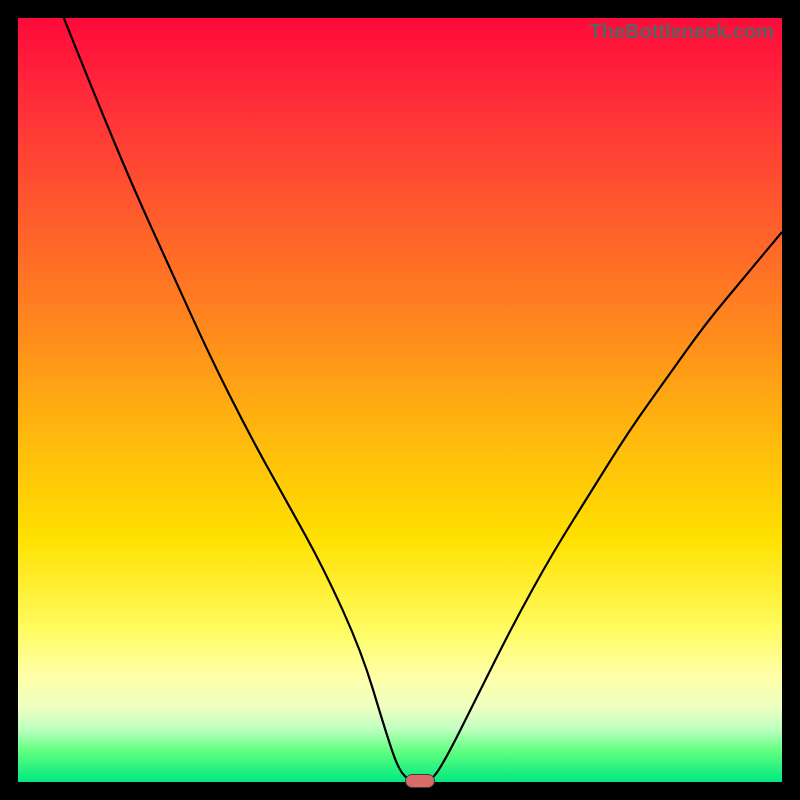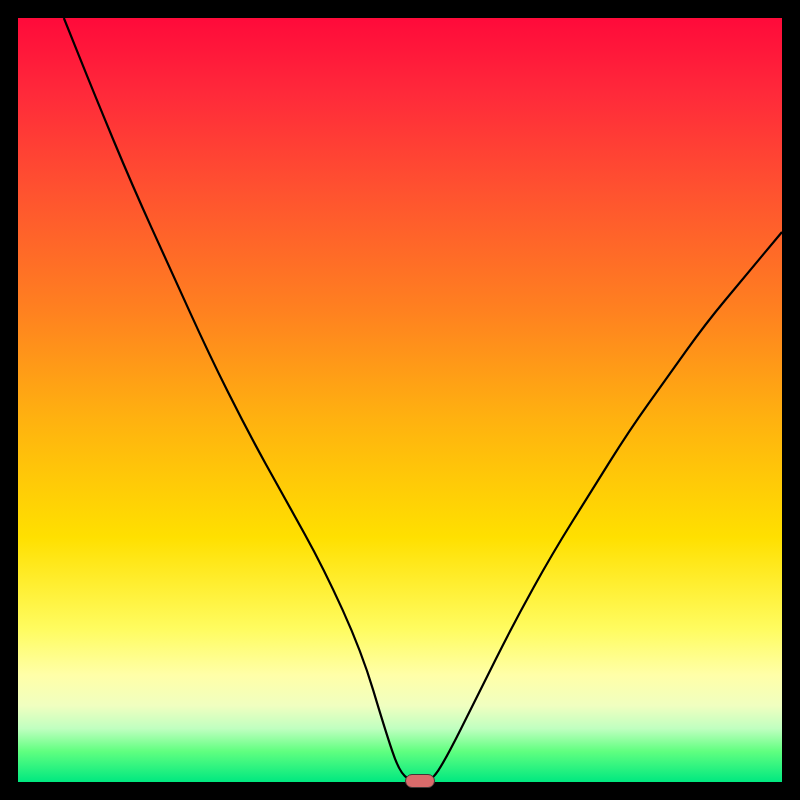--- a/index.html
+++ b/index.html
@@ -63,18 +63,19 @@
     border: 1px solid #403838;
     border-radius: 7px;
     z-index: 6;
   }
 </style>
 </head>
 <body>
 
 <div class="chart-container">
   <div class="plot-area">
+    <div class="watermark">TheBottleneck.com</div>
     <svg class="curve" viewBox="0 0 764 764" preserveAspectRatio="none">
       <path id="curve-path" d="M 45.839999999999996 0 Q 45.839999999999996 0 61.120000000000005 38.19999999999999 Q 76.4 76.39999999999998 95.5 122.23999999999995 Q 114.6 168.07999999999993 133.7 210.09999999999994 Q 152.8 252.11999999999995 171.9 294.14 Q 191 336.15999999999997 210.1 374.36 Q 229.2 412.56 248.29999999999998 446.94 Q 267.4 481.32 286.5 515.6999999999999 Q 305.6 550.0799999999999 324.70000000000005 592.0999999999999 Q 343.8 634.12 355.26 672.3199999999999 Q 366.71999999999997 710.52 374.36 733.44 Q 382 756.36 389.64 760.1800000000001 Q 397.28000000000003 764 404.92 764 Q 412.56 764 420.20000000000005 752.54 Q 427.84000000000003 741.08 443.12 710.52 Q 458.4 679.96 477.5 641.76 Q 496.6 603.56 515.7 569.18 Q 534.8 534.8 553.9 504.24 Q 573 473.68 592.1 443.12 Q 611.2 412.56 630.3 385.82 Q 649.4 359.08 668.5 332.34000000000003 Q 687.6 305.6 706.7 282.68 Q 725.8 259.76 744.9 236.84000000000003 L 764 213.92000000000007" fill="none" stroke="#000" stroke-width="2.2"></path>
     </svg>
     <div class="marker" id="marker" style="left: 387.1px; top: 756px;"></div>
   </div>
 </div>
 
 </body></html>

